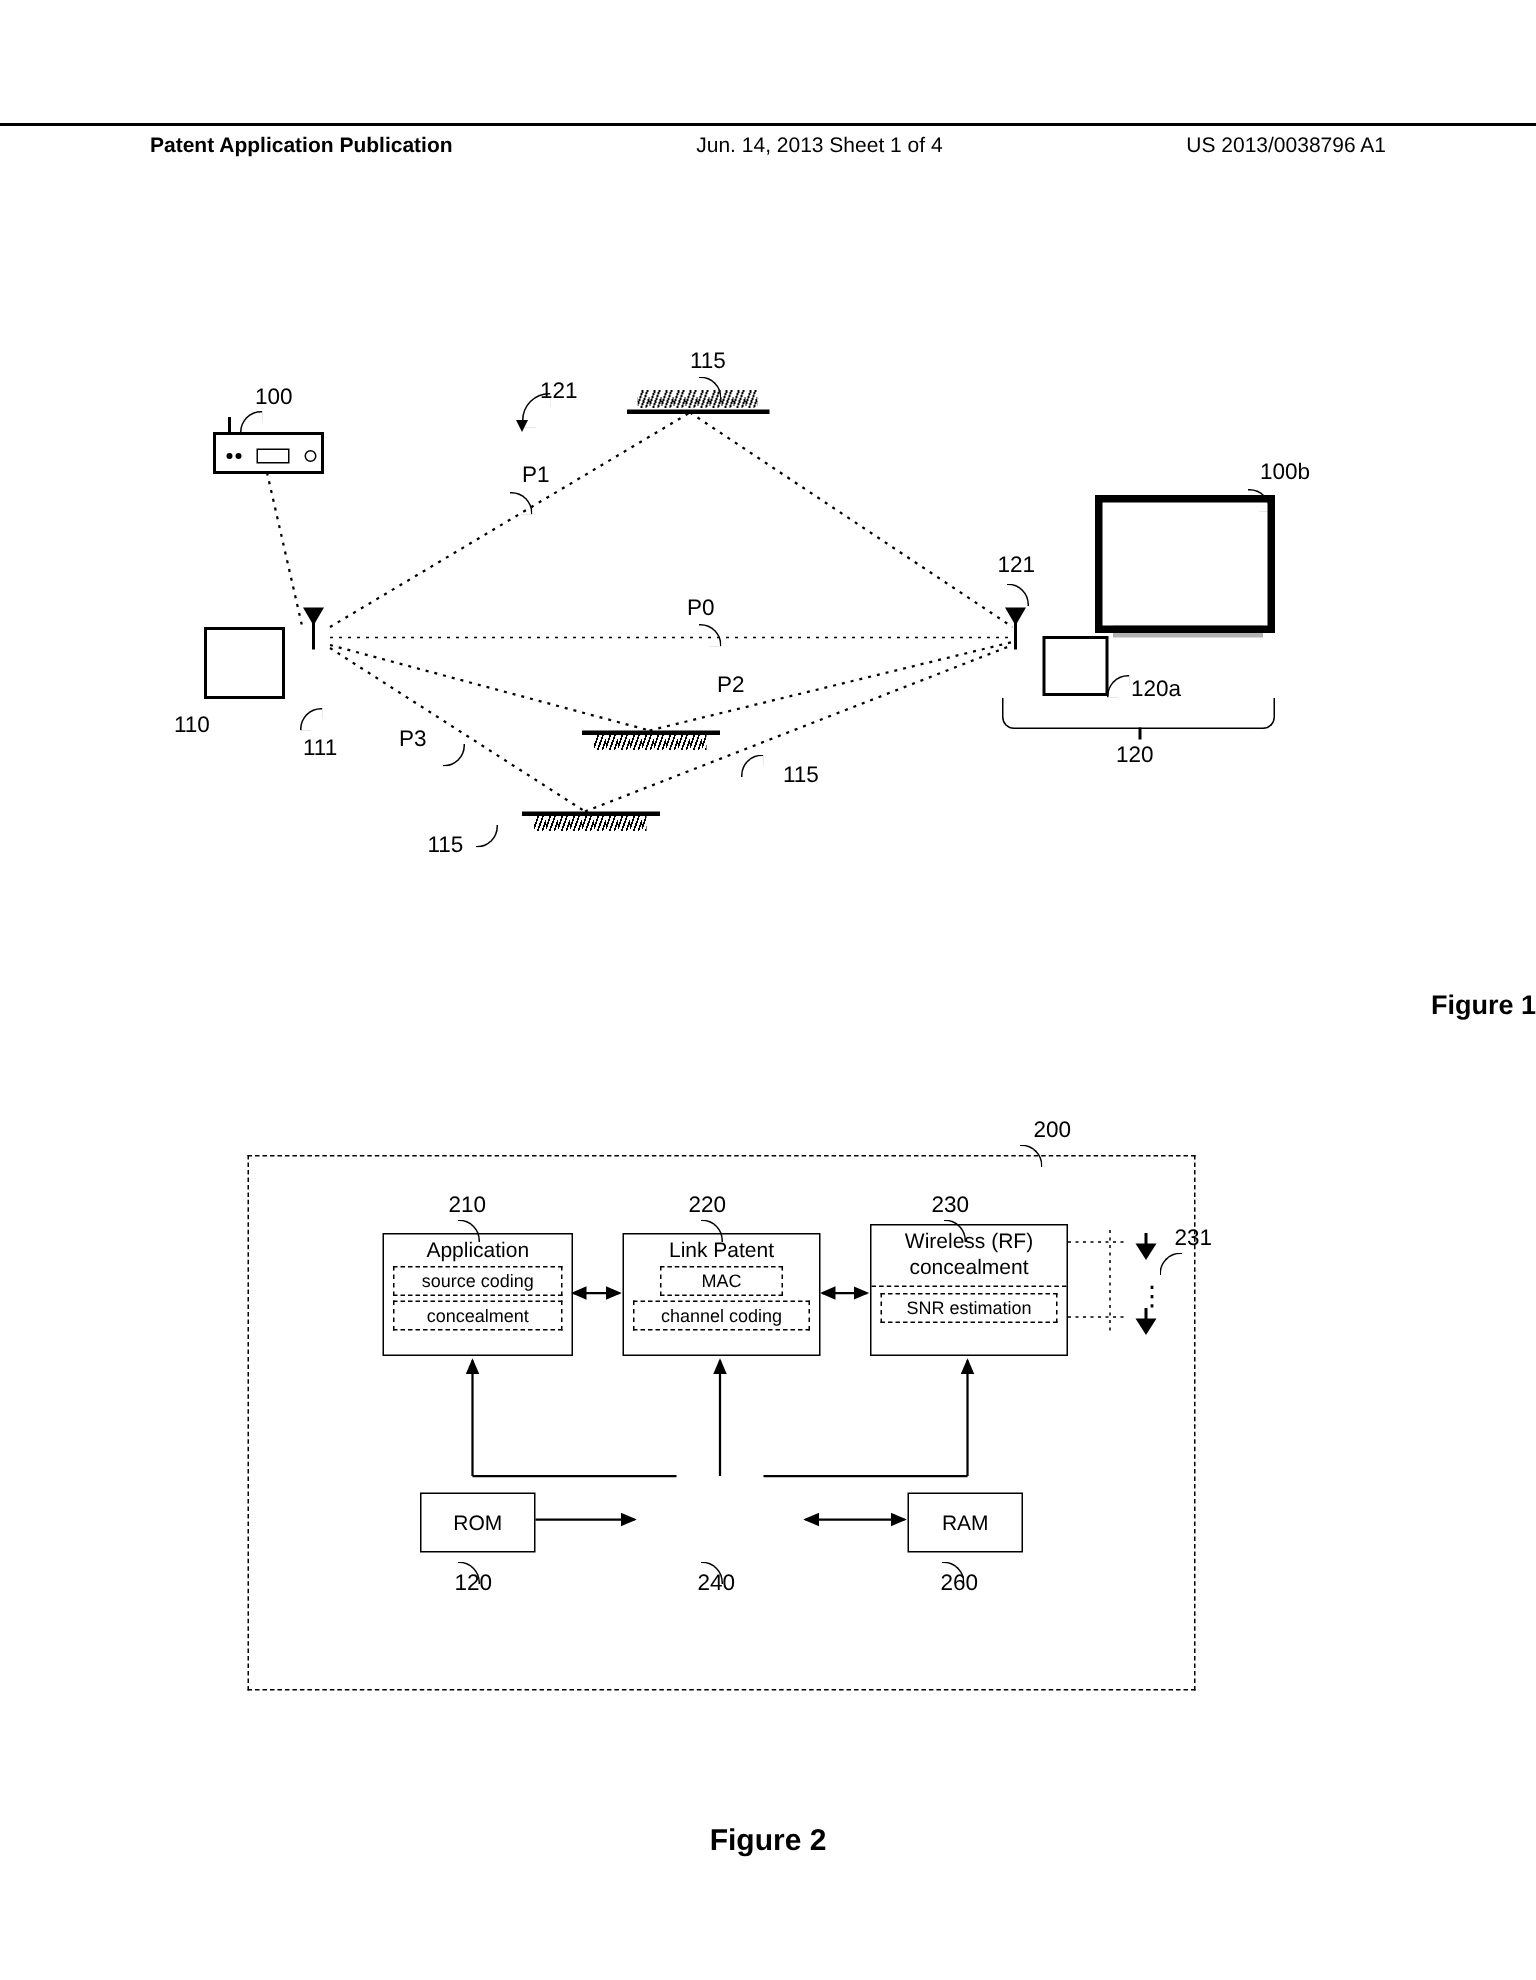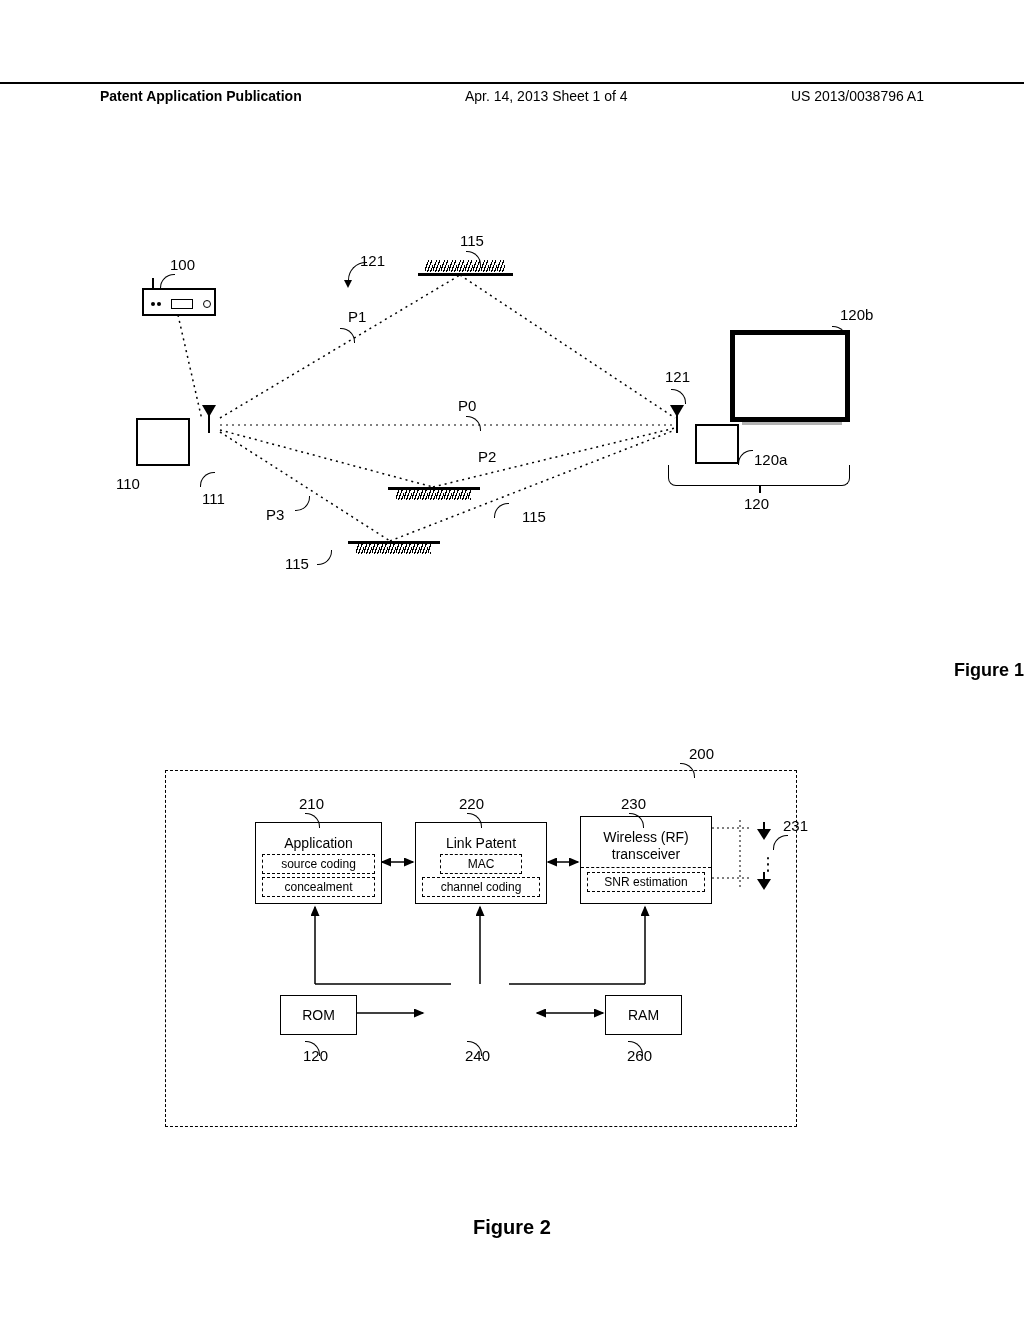--- a/index.html
+++ b/index.html
@@ -336,21 +336,21 @@
       height: 80px;
     }
     .module-230 {
       top: 71px;
       left: 415px;
       width: 130px;
       height: 86px;
     }
     .module-title {
       font-size: 14px;
-      margin-top: 12px;
+      margin-top: 2px;
     }
     .dashed-sub {
       border: 1px dashed black;
       font-size: 12px;
       margin: 3px 6px;
       padding: 2px 0;
     }
     
     .module-rom {
       top: 250px;
@@ -415,21 +415,21 @@
       height: 380px;
       pointer-events: none;
     }
   </style>
 </head>
 <body>
 
 <div class="header">
   <div class="header-text">
     <span class="header-left">Patent Application Publication</span>
-    <span class="header-center">Apr. 14, 2013  Sheet 1 of 4</span>
+    <span class="header-center">Jun. 14, 2013  Sheet 1 of 4</span>
     <span class="header-right">US 2013/0038796 A1</span>
   </div>
 </div>
 
 <div class="fig1-container">
 
   <svg class="fig1-lines">
     <defs>
       <pattern id="dots" width="6" height="6" patternUnits="userSpaceOnUse">
         <circle cx="1" cy="1" r="1" fill="black"></circle>
@@ -466,21 +466,21 @@
 
   <div class="box-110"></div>
   <span class="label" style="top:275px;left:-24px">110</span>
 
   <div class="antenna-111 antenna"></div>
   <span class="label" style="top:290px;left:62px">111</span>
   <div class="ind-sm" style="top:272px;left:60px;transform:scaleX(-1)"></div>
 
   <div class="tv-120b"></div>
   <div class="tv-shadow"></div>
-  <span class="label" style="top:106px;left:700px">120b</span>
+  <span class="label" style="top:106px;left:700px">100b</span>
   <div class="ind-sm" style="top:126px;left:692px"></div>
 
   <div class="box-120a"></div>
   <span class="label" style="top:251px;left:614px">120a</span>
   <div class="ind-sm" style="top:250px;left:598px;transform:scaleX(-1)"></div>
 
   <div class="antenna-121 antenna"></div>
   <span class="label" style="top:168px;left:525px">121</span>
   <div class="ind-sm" style="top:189px;left:531px"></div>
 
@@ -497,21 +497,21 @@
   <div class="reflector ref-bot"></div>
   <div class="reflector-line ref-bot-line"></div>
   <span class="label" style="top:355px;left:145px">115</span>
   <div class="ind-sm" style="top:350px;left:177px;transform:rotate(90deg)"></div>
 
   <span class="label" style="top:197px;left:318px">P0</span>
   <div class="ind-sm" style="top:216px;left:326px"></div>
   <span class="label" style="top:108px;left:208px">P1</span>
   <div class="ind-sm" style="top:128px;left:200px"></div>
   <span class="label" style="top:248px;left:338px">P2</span>
-  <span class="label" style="top:306px;left:126px">P3</span>
+  <span class="label" style="top:284px;left:126px">P3</span>
   <div class="ind-sm" style="top:296px;left:155px;transform:rotate(90deg)"></div>
 
   <span class="label" style="top:52px;left:220px">121</span>
   <div class="indicator-102">
     <div class="ind-arrow">
       <div class="ind-curve"></div>
       <div class="ind-head"></div>
     </div>
   </div>
 
@@ -538,21 +538,21 @@
 
   <div class="module module-220">
     <div class="module-title">Link Patent</div>
     <div class="dashed-sub" style="margin-left:24px;margin-right:24px">MAC</div>
     <div class="dashed-sub">channel coding</div>
   </div>
   <span class="label" style="top:50px;left:294px">220</span>
   <div class="ind-sm" style="top:68px;left:302px"></div>
 
   <div class="module module-230">
-    <div class="module-title" style="line-height:1.2">Wireless (RF) transceiver</div>
+    <div class="module-title" style="line-height:1.2">Wireless (RF) concealment</div>
     <div style="border-top:1px dashed black;margin:4px 0"></div>
     <div class="dashed-sub">SNR estimation</div>
   </div>
   <span class="label" style="top:50px;left:456px">230</span>
   <div class="ind-sm" style="top:68px;left:464px"></div>
 
   <div class="tri-antenna" style="top:85px;left:593px"></div>
   <div class="tri-antenna" style="top:135px;left:593px"></div>
   <span class="label" style="top:108px;left:594px;font-size:18px">⋮</span>
   <span class="label" style="top:72px;left:618px">231</span>

